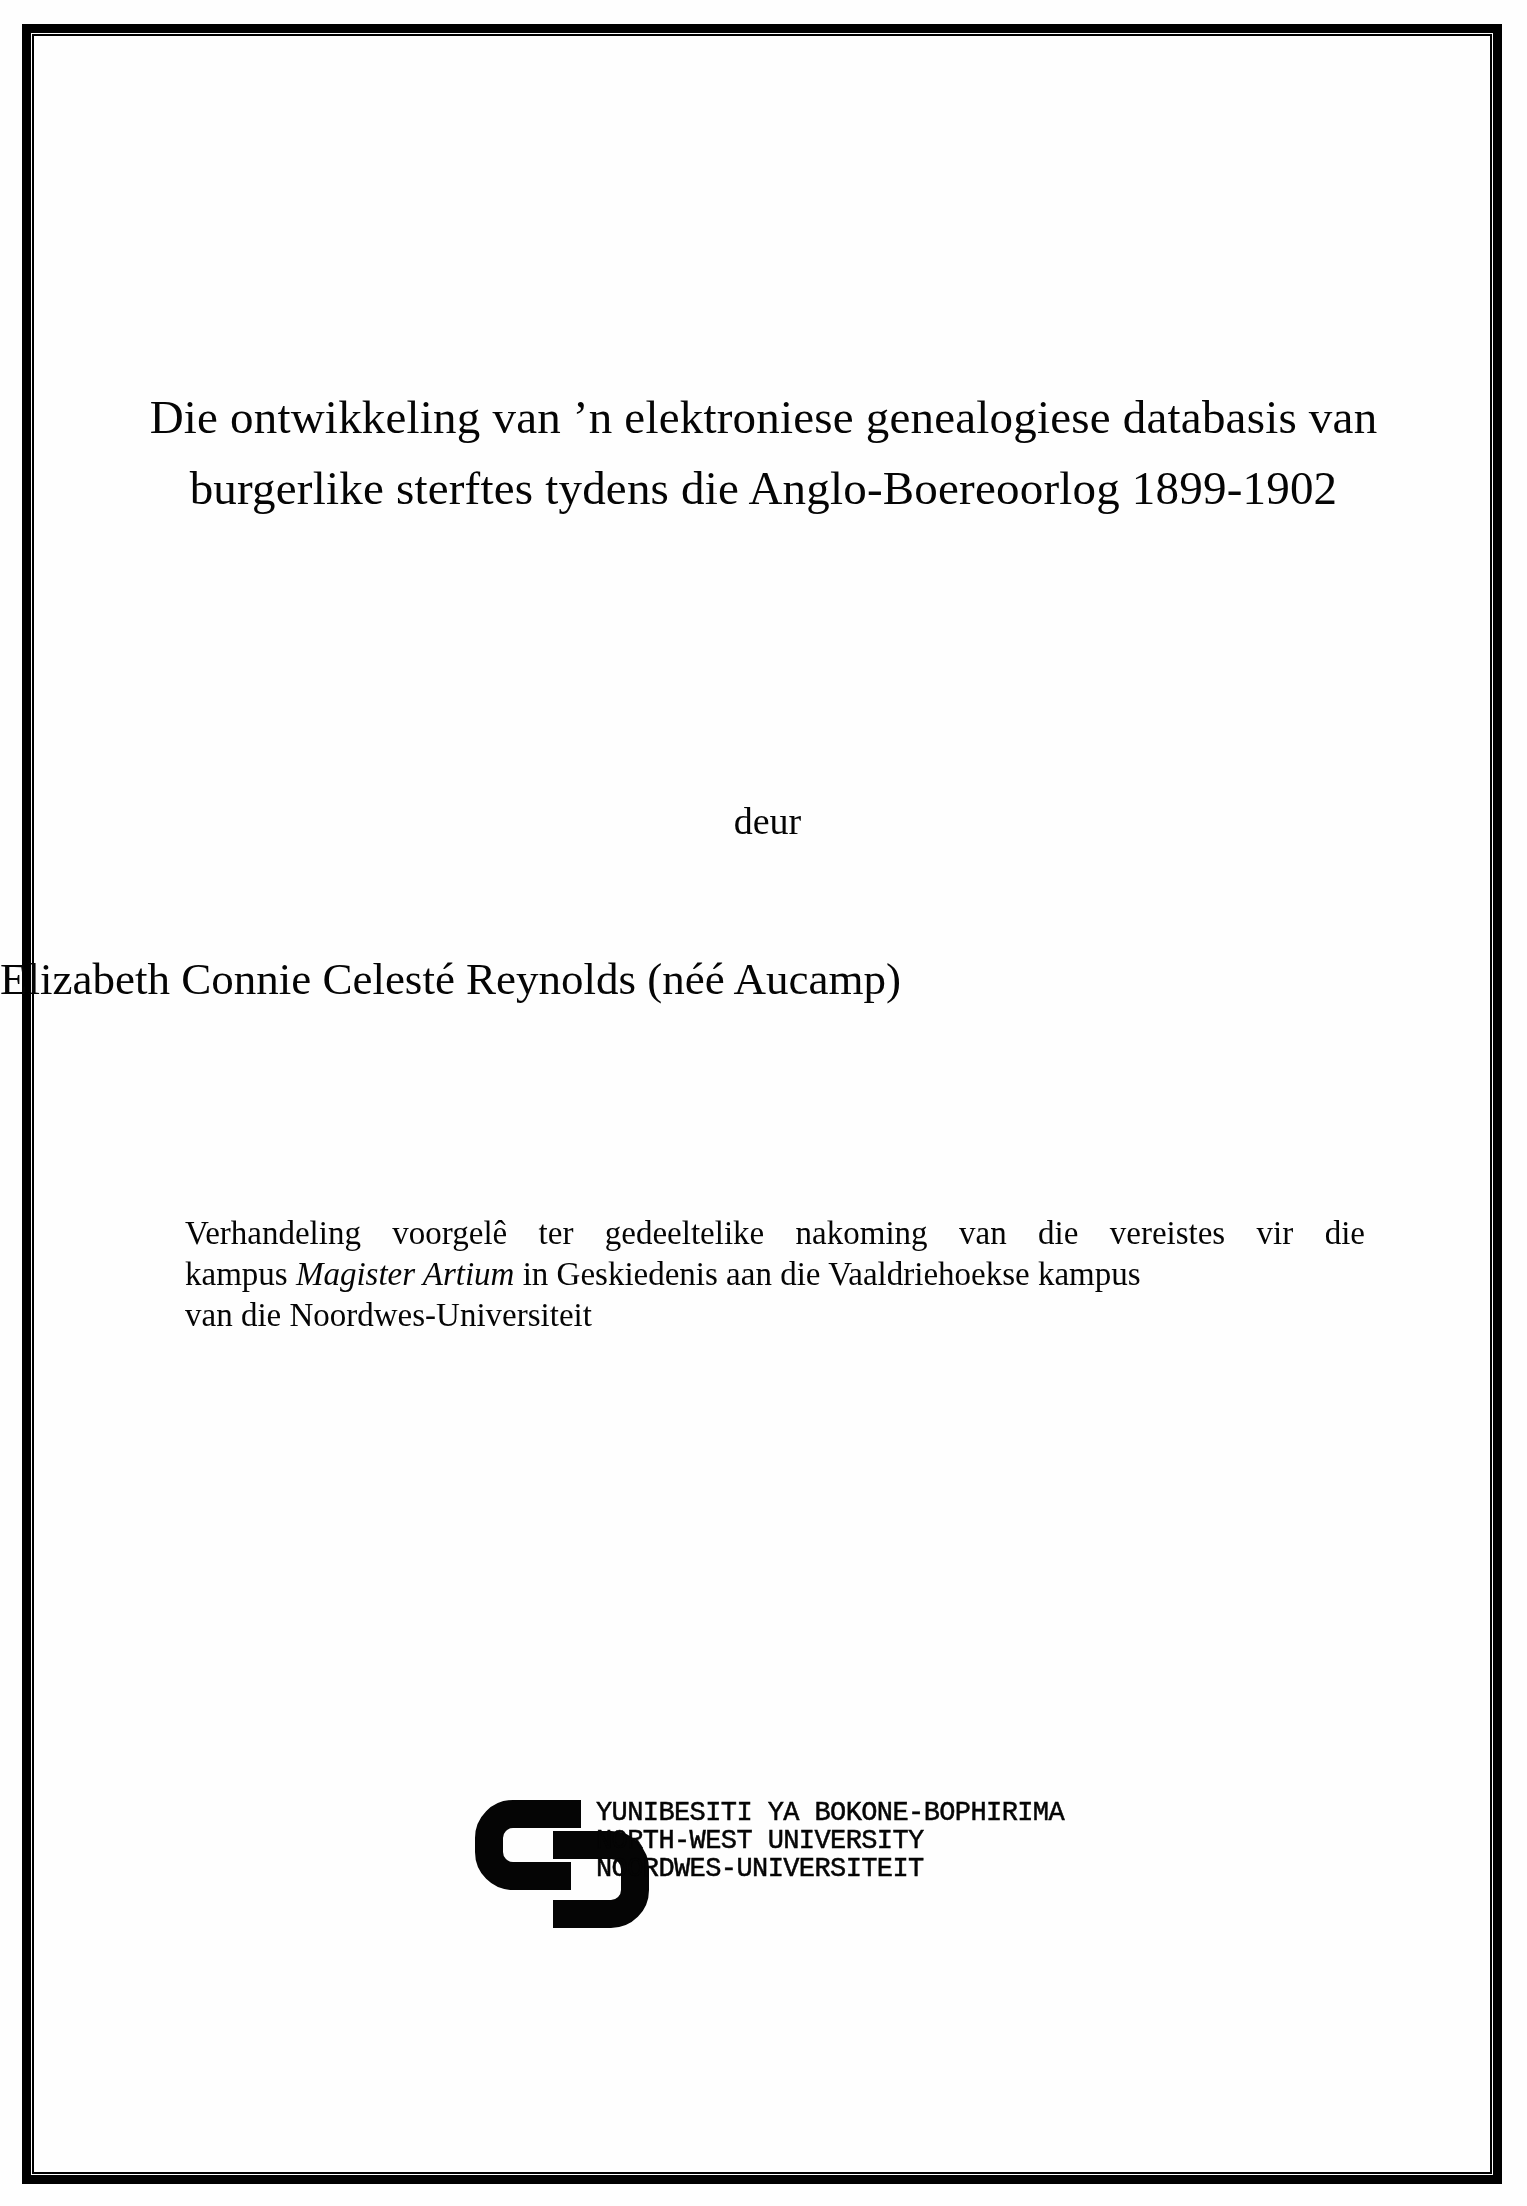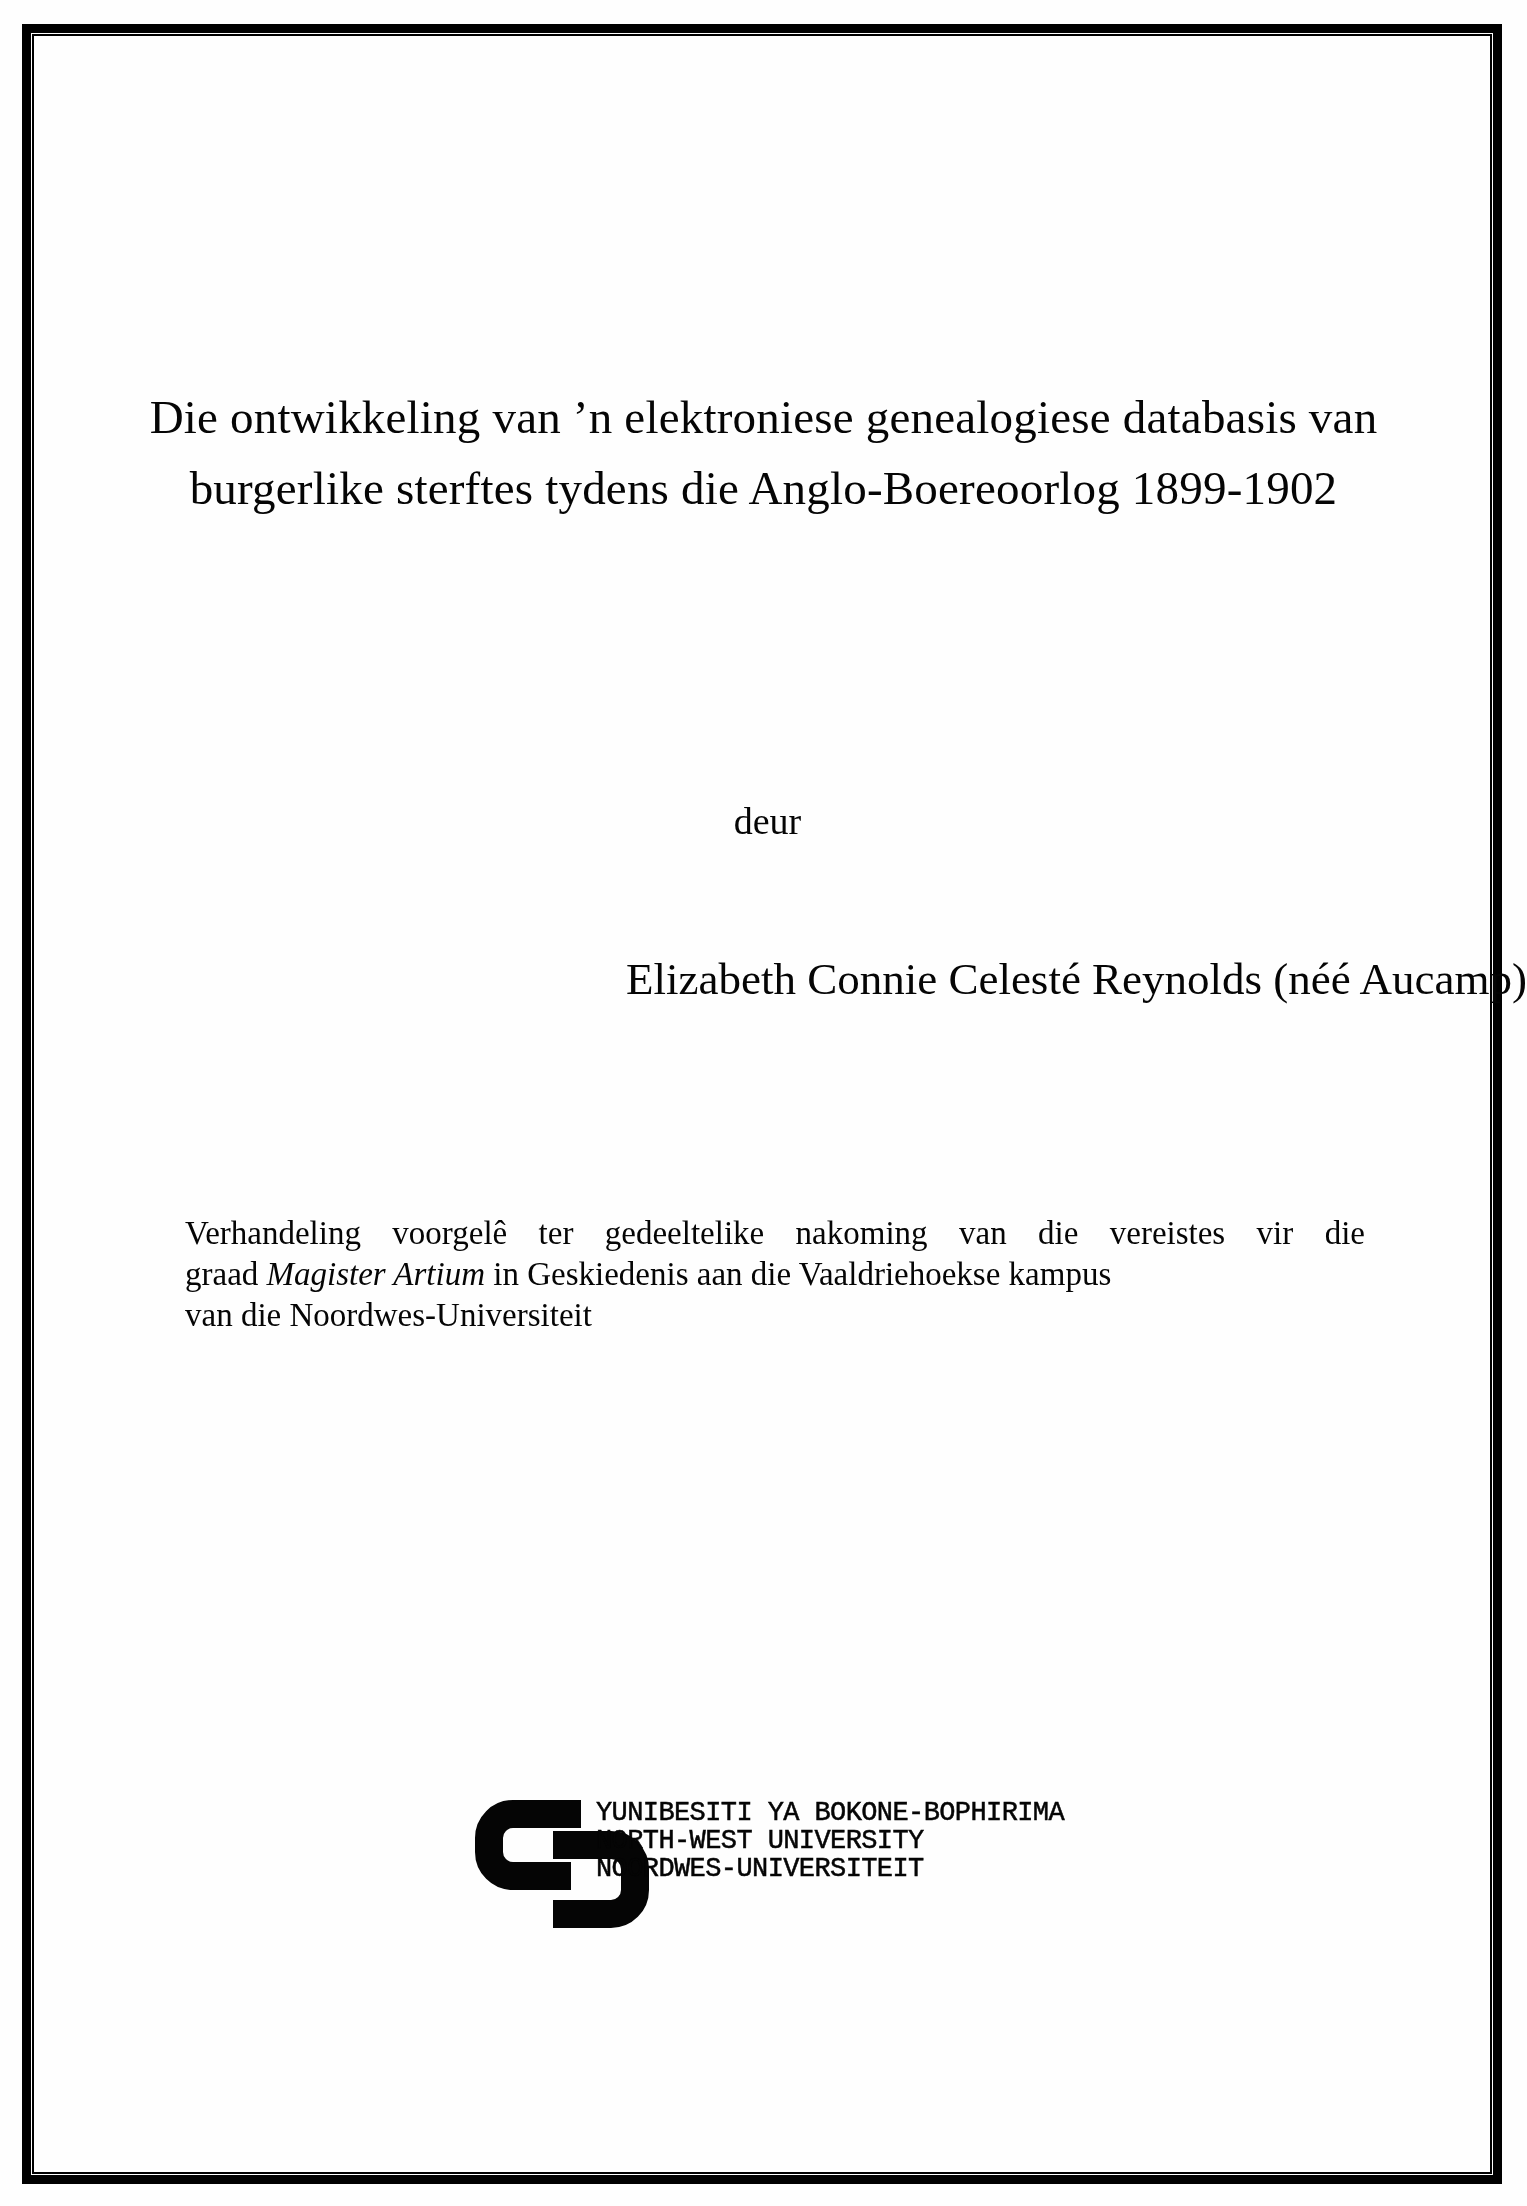--- a/index.html
+++ b/index.html
@@ -55,21 +55,21 @@
     right: 0;
     text-align: center;
     font-size: 38px;
     line-height: 46px;
   }
   .author {
     position: absolute;
     top: 952px;
     left: 0;
     right: 0;
-    text-align: right;
+    text-align: left;
     font-size: 45px;
     line-height: 54px;
   }
   .statement {
     position: absolute;
     top: 1213px;
     left: 185px;
     width: 1180px;
     font-size: 33px;
     line-height: 41px;
@@ -131,21 +131,21 @@
       <div>Die ontwikkeling van ’n elektroniese genealogiese databasis van</div>
       <div>burgerlike sterftes tydens die Anglo-Boereoorlog 1899-1902</div>
     </div>
 
     <div class="byline">deur</div>
 
     <div class="author">Elizabeth Connie Celesté Reynolds (néé Aucamp)</div>
 
     <div class="statement">
       <div class="justified">Verhandeling voorgelê ter gedeeltelike nakoming van die vereistes vir die</div>
-      <div><span>graad </span><span class="italic">Magister Artium</span><span> in Geskiedenis aan die Vaaldriehoekse kampus</span></div>
+      <div><span>kampus </span><span class="italic">Magister Artium</span><span> in Geskiedenis aan die Vaaldriehoekse kampus</span></div>
       <div>van die Noordwes-Universiteit</div>
     </div>
 
 
     <div class="logo">
       <svg class="logo-mark" viewBox="0 0 185 140" xmlns="http://www.w3.org/2000/svg">
 
         <path d="M 113 19 L 45 19 A 24 24 0 0 0 21 43 L 21 57 A 24 24 0 0 0 45 81 L 103 81" fill="none" stroke="#050505" stroke-width="28" stroke-linecap="butt"></path>
 
         <path d="M 85 50 L 143 50 A 24 24 0 0 1 167 74 L 167 95 A 24 24 0 0 1 143 119 L 85 119" fill="none" stroke="#050505" stroke-width="28" stroke-linecap="butt"></path>

